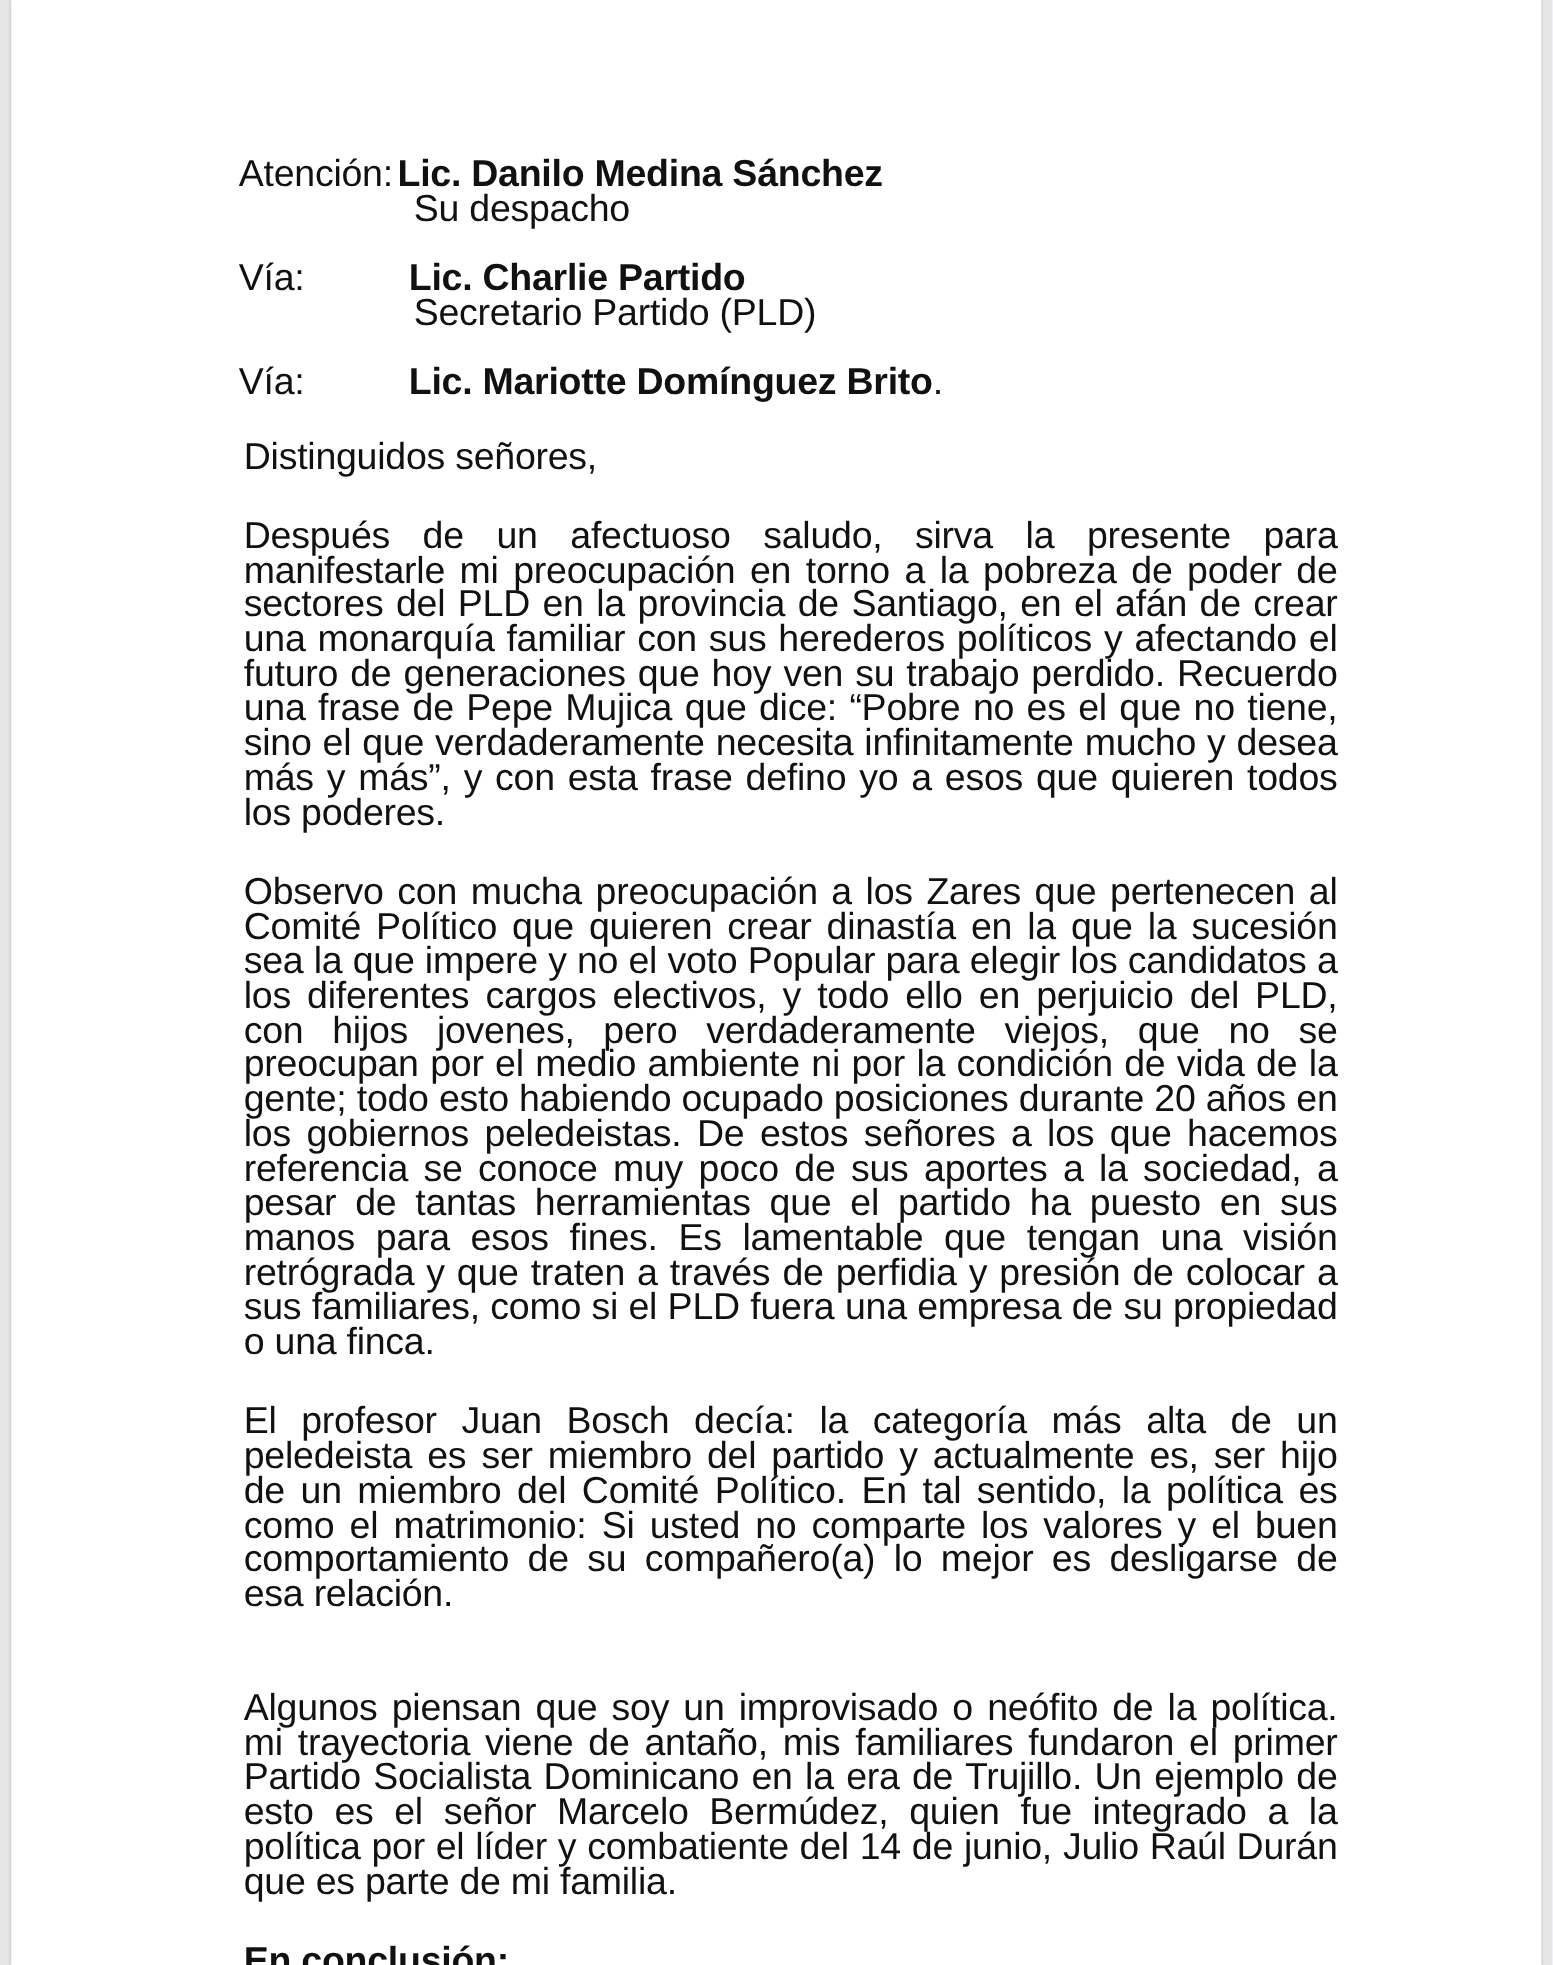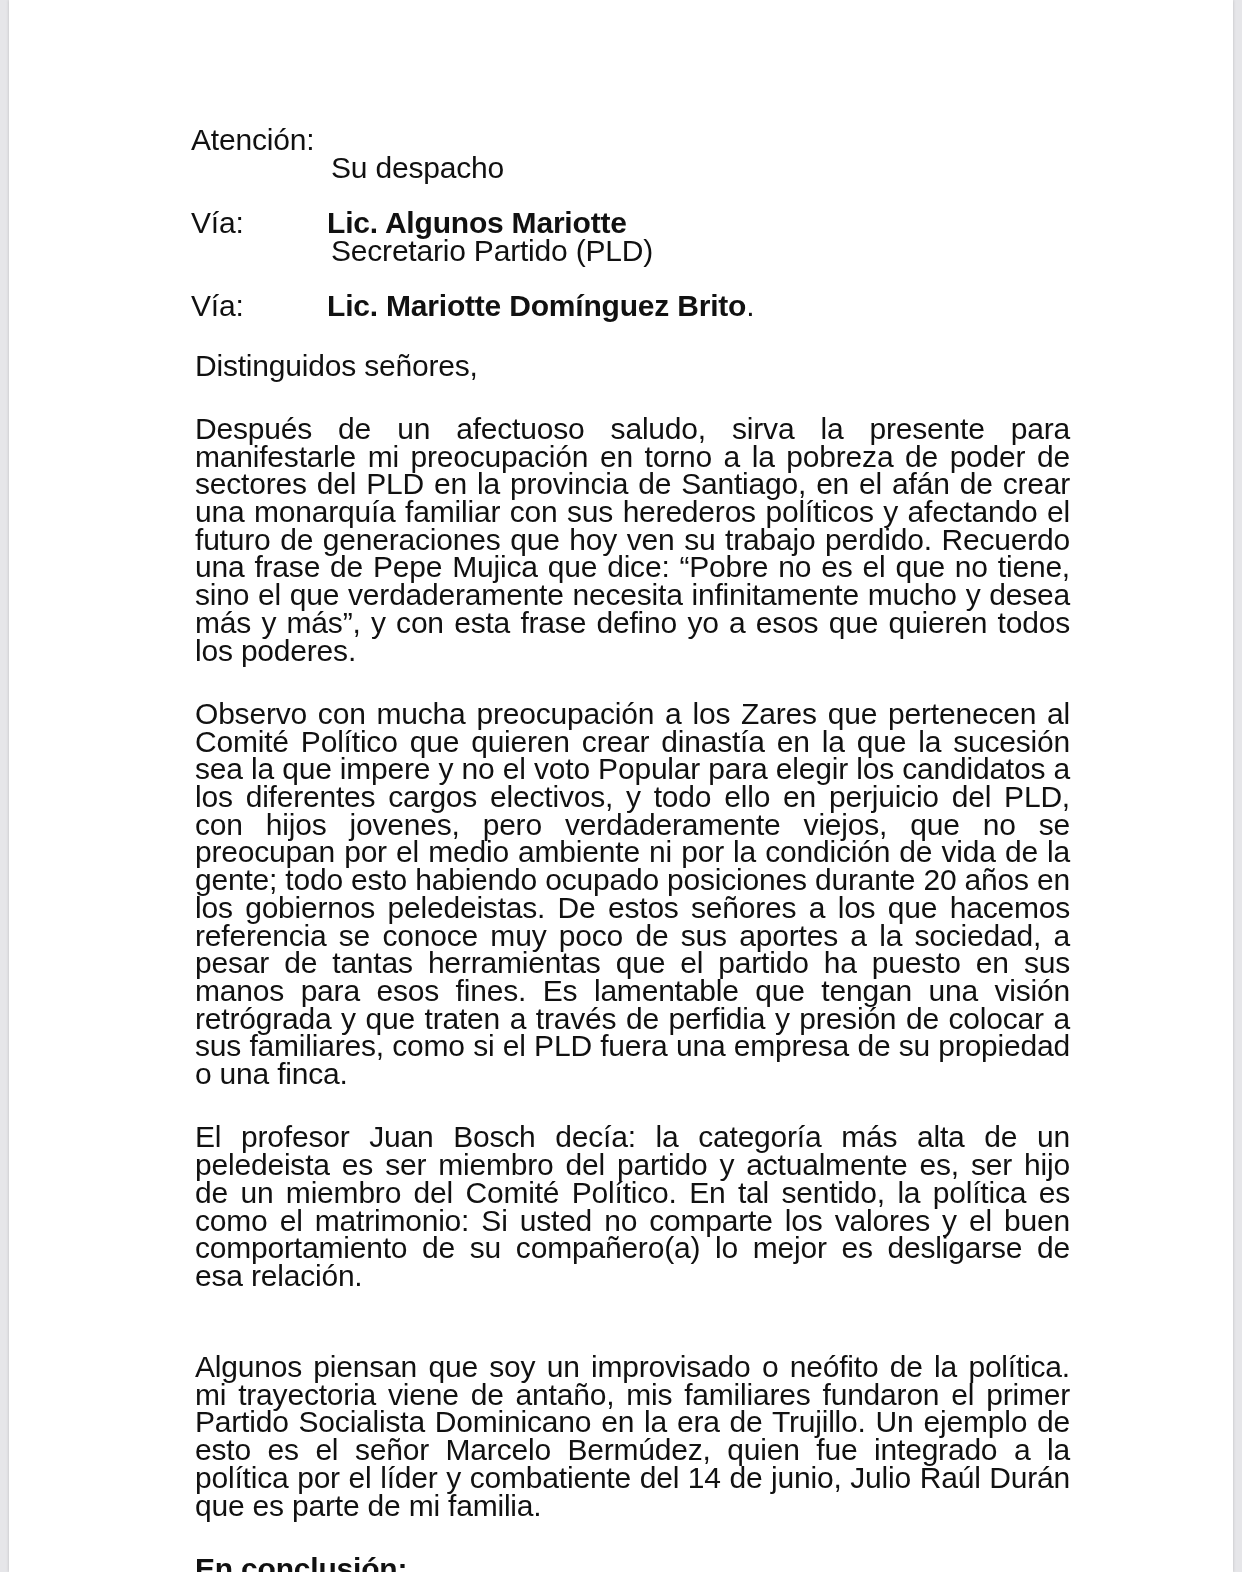--- a/index.html
+++ b/index.html
@@ -32,31 +32,32 @@
 </style>
 </head>
 <body>
 
 <div class="page">
   <div class="content">
 
     <div>
       <div class="addr">
         <span class="lbl">Atención:</span>
+        <span class="name" style="left:127px">Lic. Danilo Medina Sánchez</span>
       </div>
       <div class="addr">
           <span class="sub" style="left:140px">Su despacho</span>
         </div>
     </div>
     <div class="gap"></div>
 
     <div>
       <div class="addr">
         <span class="lbl">Vía:</span>
-        <span class="name" style="left:136px">Lic. Algunos Mariotte</span>
+        <span class="name" style="left:136px">Lic. Charlie Partido</span>
       </div>
       <div class="addr">
           <span class="sub" style="left:140px">Secretario Partido (PLD)</span>
         </div>
     </div>
     <div class="gap"></div>
 
     <div>
       <div class="addr">
         <span class="lbl">Vía:</span>

